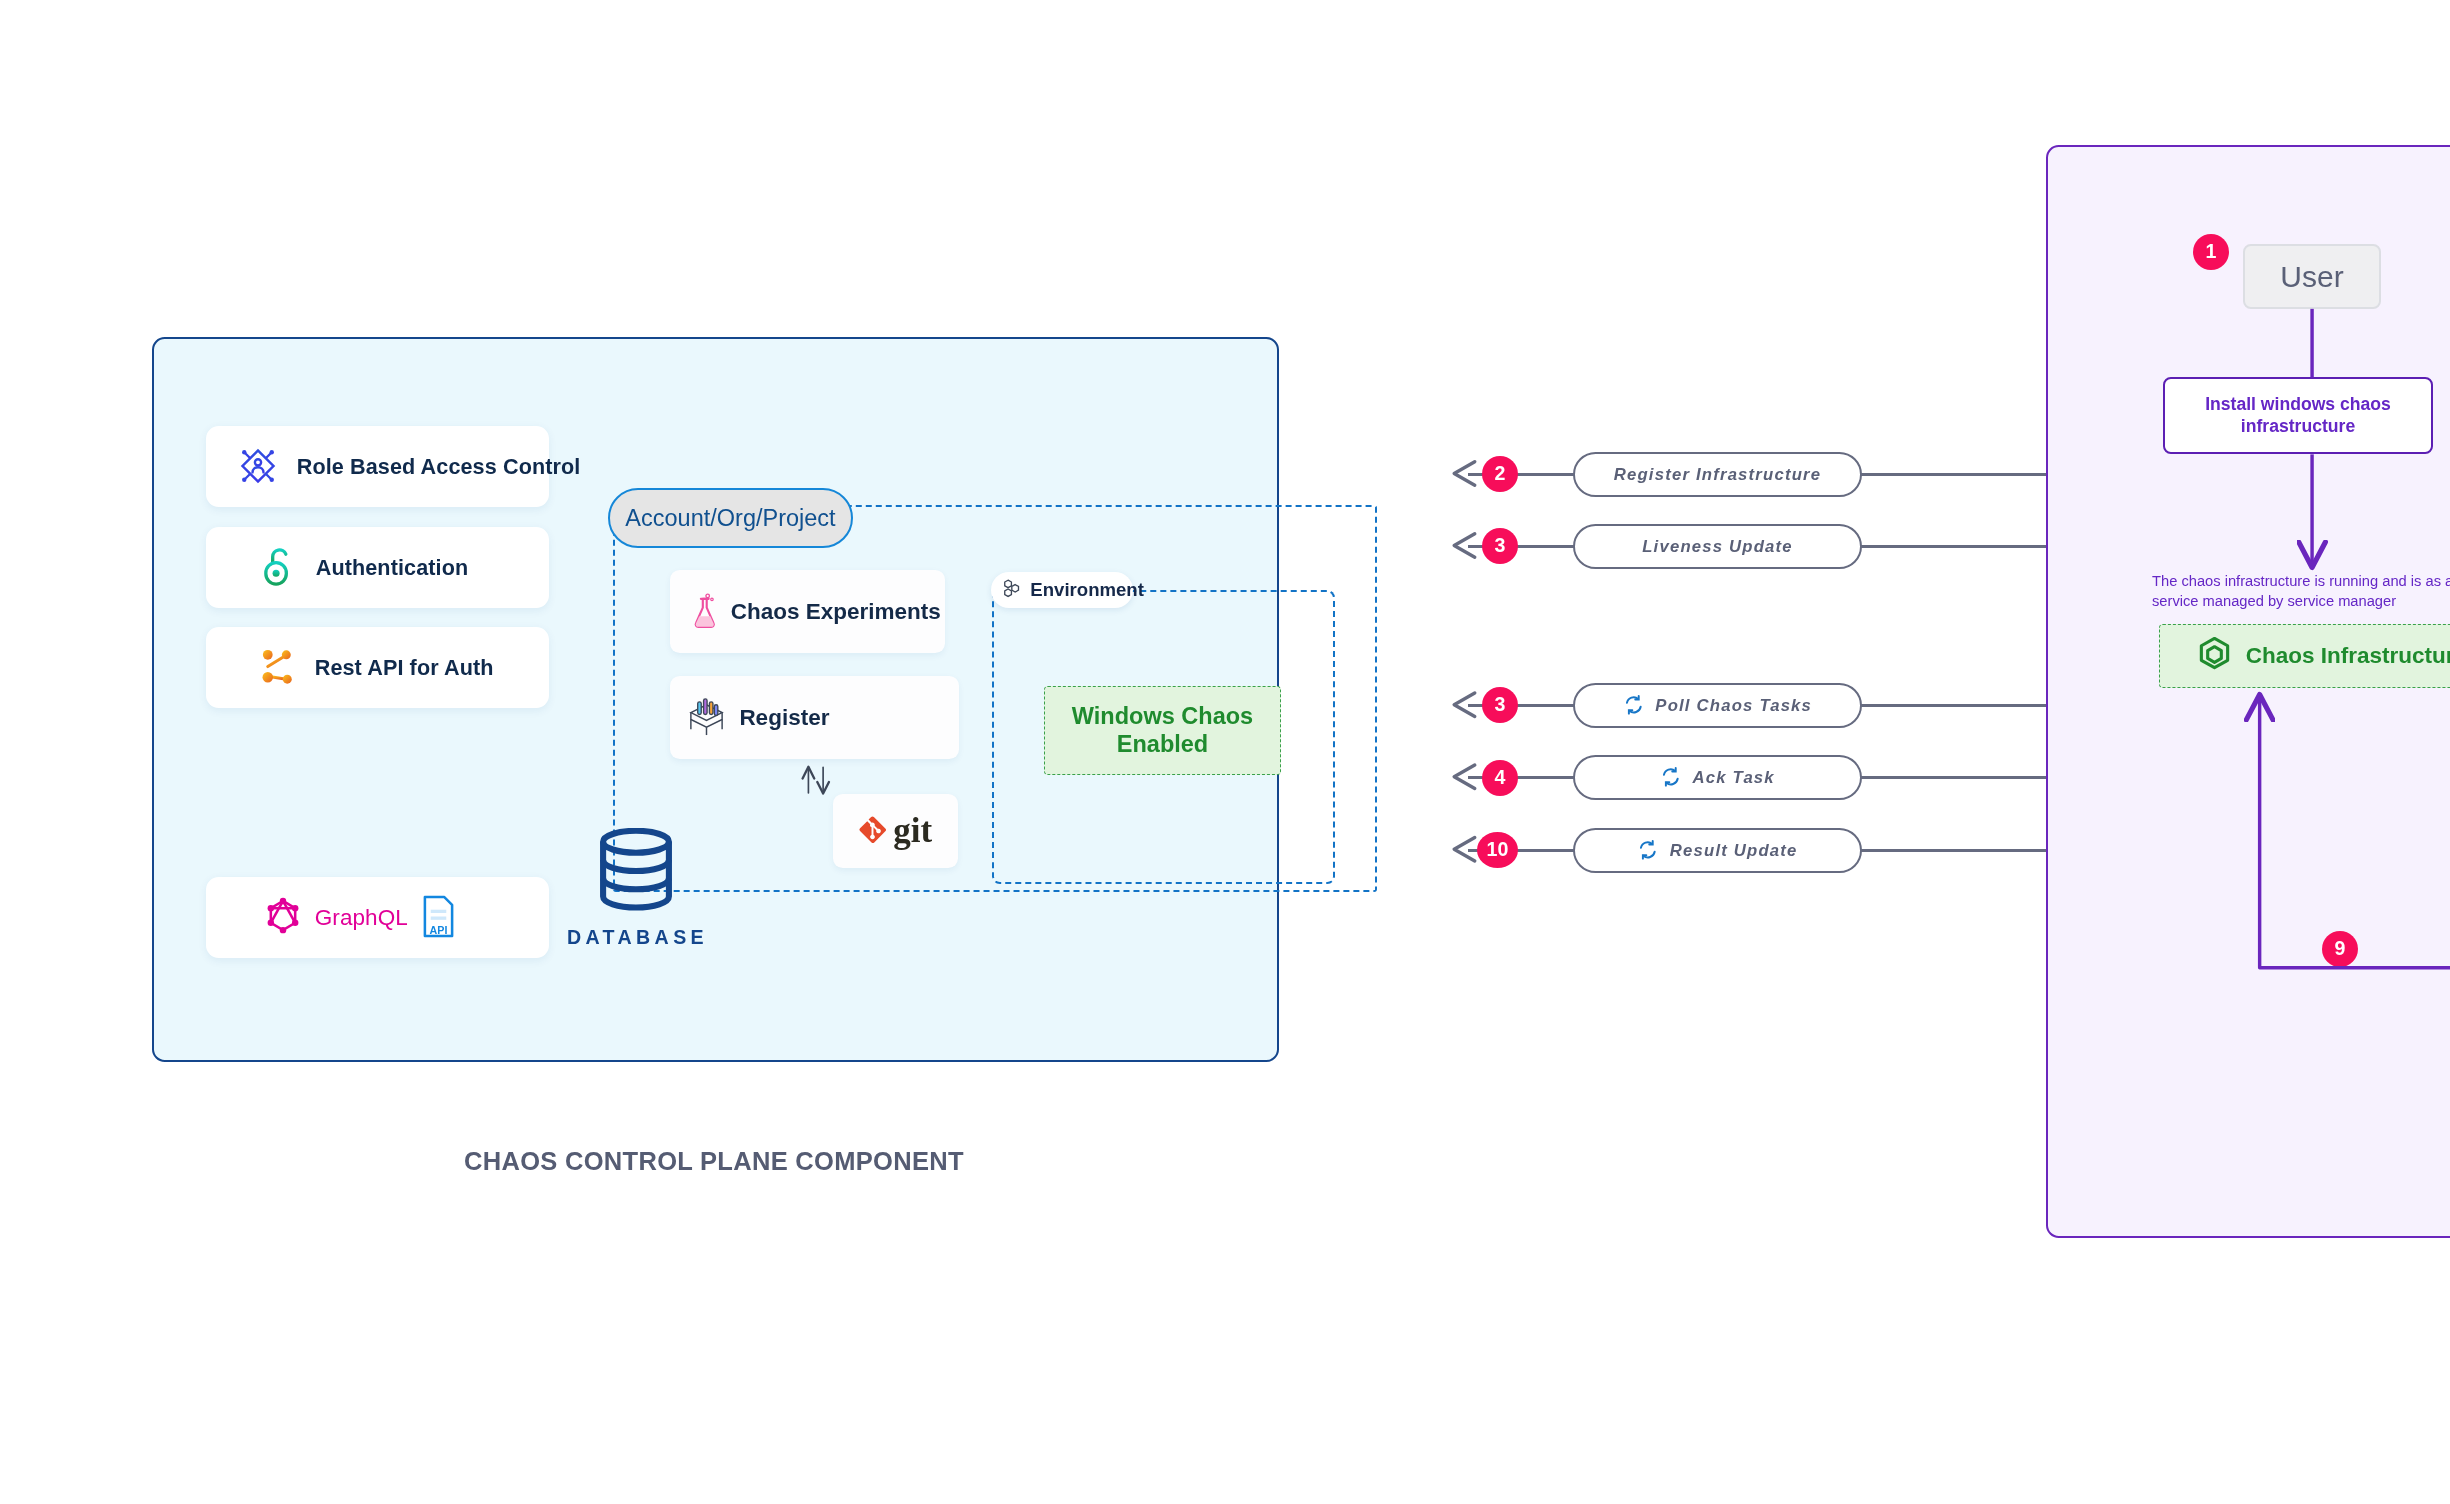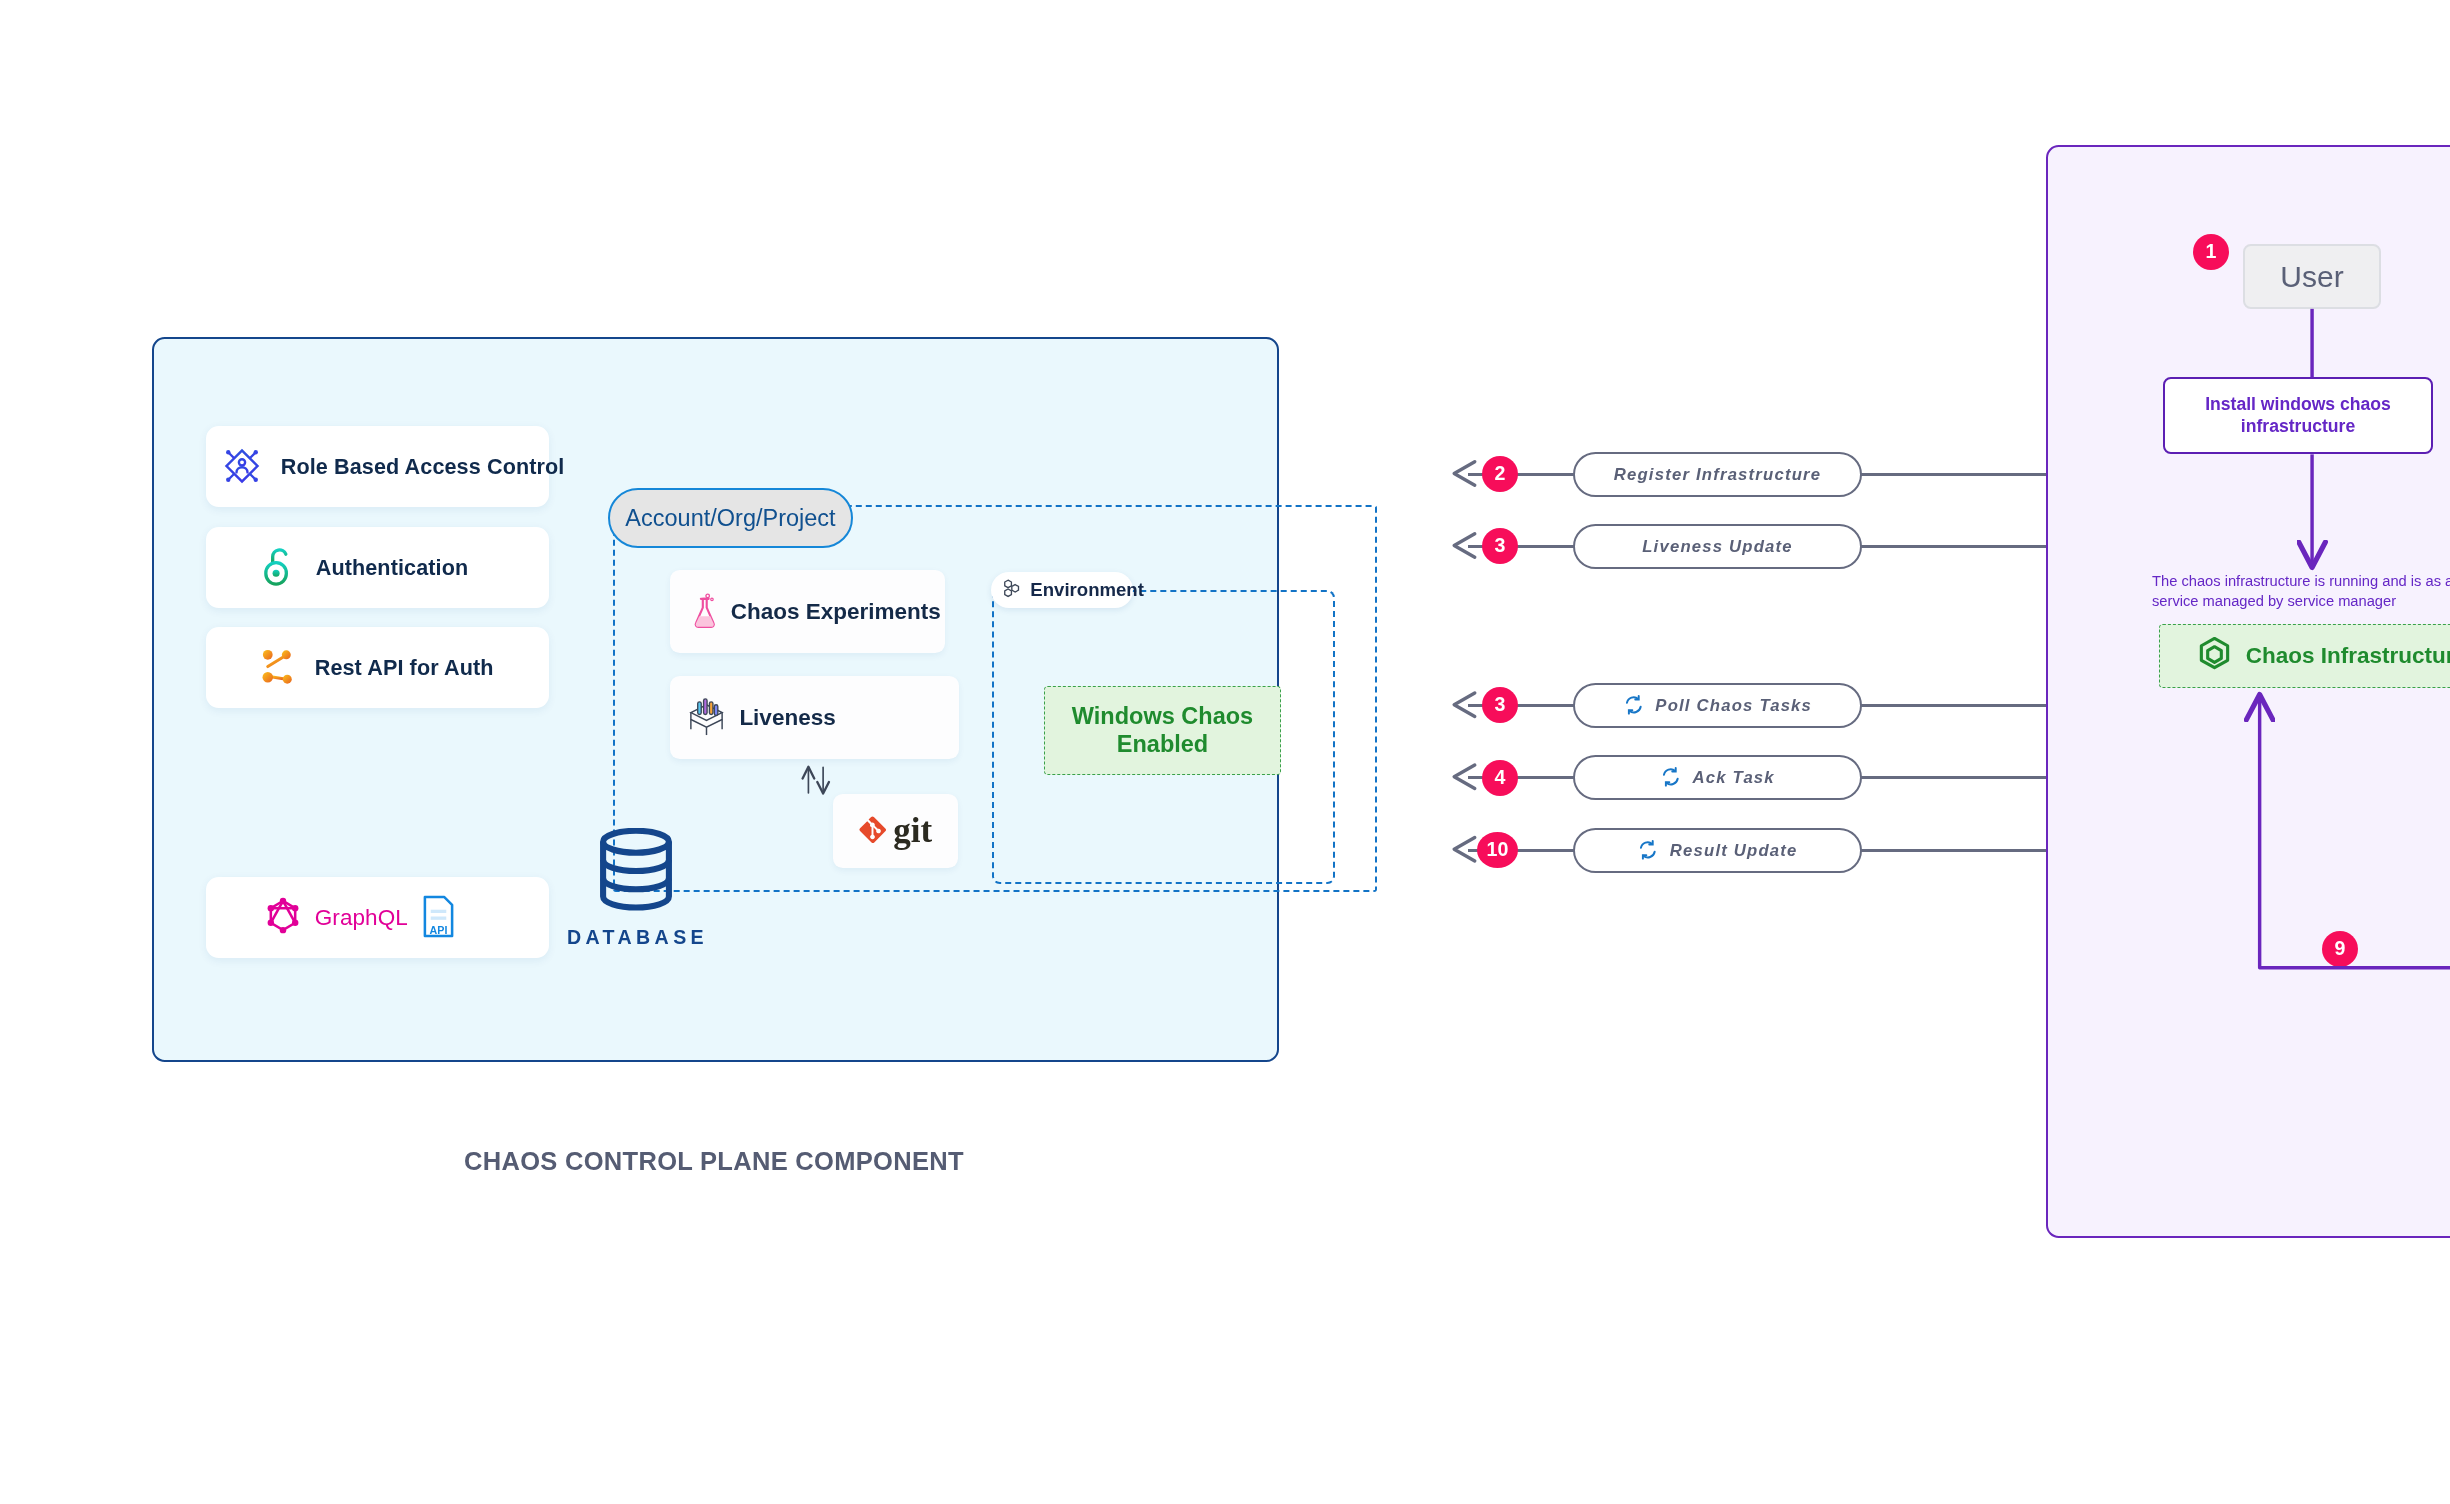--- a/index.html
+++ b/index.html
@@ -7,21 +7,21 @@
        font-family:"Liberation Sans", sans-serif;}
   .stage{position:absolute;left:0;top:0;width:3778px;height:1505px;}
   .abs{position:absolute;box-sizing:border-box;}
 
   
   #control-panel{left:152px;top:337px;width:1127px;height:725px;
      background:#eaf8fd;border:2.5px solid #14468c;border-radius:12.7px;}
 
   .feature-card{background:#ffffff;border-radius:12.7px;
      box-shadow:0 2.9px 8.8px rgba(20,70,140,.07);
-     display:flex;align-items:center;gap:16.7px;padding-left:14px;}
+     display:flex;align-items:center;gap:16.7px;padding-left:30px;}
   .feature-label{font-size:21.6px;font-weight:bold;color:#102a4c;letter-spacing:0.1px;white-space:nowrap;}
 
   
   #aop-region{left:613px;top:505px;width:764px;height:387px;
      border:2.5px dashed #1273c6;border-radius:2.9px;background:transparent;}
   #aop-chip{left:608px;top:488px;width:245px;height:60px;
      background:#e5e5e5;border:2.5px solid #1587d8;border-radius:30px;
      display:flex;align-items:center;justify-content:center;}
   #aop-chip span{font-size:23.5px;color:#10508f;}
 
@@ -224,21 +224,21 @@
           <line x1="21" y1="32" x2="21" y2="40"></line>
         </g>
         <g stroke-width="1.4" stroke="#3d4758">
           <rect x="12" y="6" width="3.6" height="13" rx="1.8" fill="#5ac8f2"></rect>
           <rect x="18" y="3" width="3.6" height="16" rx="1.8" fill="#b06ae0"></rect>
           <rect x="24" y="6" width="3.6" height="13" rx="1.8" fill="#f7a43a"></rect>
           <rect x="29" y="9" width="3.6" height="11" rx="1.8" fill="#7a86f5"></rect>
         </g>
       </svg>
     </span>
-    <span class="inner-label">Liveness</span>
+    <span class="inner-label">Register</span>
   </div>
 
   <div class="abs inner-card" style="left:833px;top:794px;width:125px;height:74px;padding-left:0;justify-content:center;gap:6.9px;">
     <span>
       <svg width="27.4" height="27.4" viewBox="0 0 28 28">
         <path d="M26.9 12.8 15.2 1.1a2 2 0 0 0-2.8 0l-2.6 2.6 3.2 3.2a2.4 2.4 0 0 1 3 3.1l3.1 3.1a2.4 2.4 0 1 1-1.4 1.4l-2.9-2.9v7.6a2.4 2.4 0 1 1-2 0V11.6a2.4 2.4 0 0 1-1.3-3.1L8.4 5.3 1.1 12.5a2 2 0 0 0 0 2.8l11.7 11.7a2 2 0 0 0 2.8 0l11.3-11.3a2 2 0 0 0 0-2.9z" fill="#e64a2b"></path>
       </svg>
     </span>
     <span style="font-size:35px;font-weight:bold;color:#2b2a20;font-family:'Liberation Serif',serif;">git</span>
   </div>

